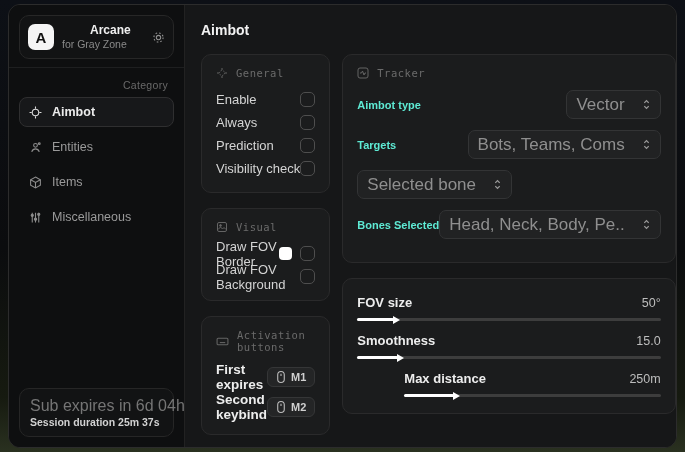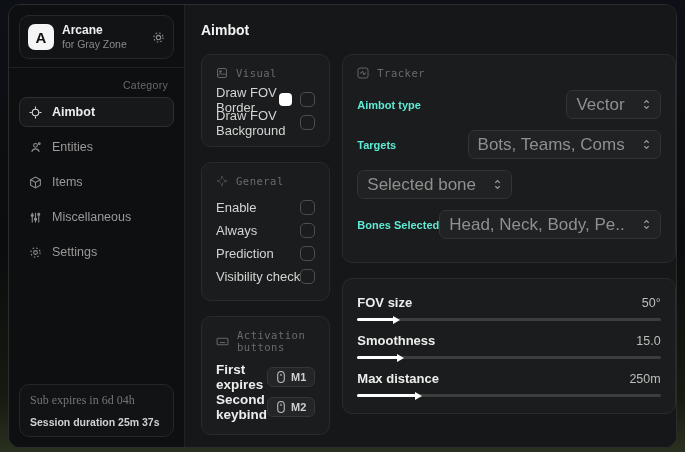--- a/index.html
+++ b/index.html
@@ -18,39 +18,39 @@
   .sb-header {
     margin:10px 10px 8px; border:1px solid #272727; border-radius:10px;
     padding:7px 8px; display:flex; align-items:center; gap:8px; background:#121314;
   }
   .logo {
     width:26px; height:26px; background:#f5f5f5; border-radius:7px;
     display:flex; align-items:center; justify-content:center;
     color:#111; font-weight:bold; font-size:15px;
   }
   .sb-titles { display:flex; flex-direction:column; line-height:1.25; }
-  .sb-title { font-size:12px; font-weight:bold; color:#f0f0f0; }
+  .sb-title { font-size:12px; font-weight:bold; color:#f0f0f0;margin-left:28px; }
   .sb-subtitle { font-size:10.5px; color:#8a8a8a; }
   .sb-gear { margin-left:auto; color:#8f8f8f; display:flex; cursor:pointer; }
   .sb-divider { border-bottom:1px solid #1e1f20; margin:0 0 2px; }
   .sb-category { padding:9px 16px 6px; font-size:10.5px; color:#696969; letter-spacing:.3px;text-align:right; }
   .nav { padding:0 10px; }
   .nav-item {
     display:flex; align-items:center; gap:10px; height:30px; padding:0 9px;
     border-radius:8px; color:#9a9a9a; font-size:12.5px; margin-bottom:5px;
     border:1px solid transparent; cursor:pointer;
   }
   .nav-item .nv-ic { display:flex; color:#8d8d8d; }
   .nav-item.active { background:#17181a; border-color:#2f2f30; color:#ececec; font-weight:600; }
   .nav-item.active .nv-ic { color:#dcdcdc; }
   .sb-footer {
     margin:auto 10px 10px; border:1px solid #262626; border-radius:10px;
     padding:8px 10px; background:#121314;
   }
-  .sb-expires { font-family:Liberation Serif, serif; font-size:12px; color:#757575; margin-bottom:8px; white-space:nowrap; }
+  .sb-expires { font-family:Liberation Sans, sans-serif; font-size:16px; color:#757575; margin-bottom:1px; white-space:nowrap; }
   .sb-session { font-size:10.5px; font-weight:600; color:#d2d2d2; white-space:nowrap; }
   
   .main { flex:1; background:#161718; padding:13px 16px; overflow:hidden; }
   .page-title { font-size:14px; font-weight:bold; color:#f2f2f2; margin:4px 0 16px; }
   .cols { display:flex; gap:12px; align-items:flex-start; }
   .col-left { width:240px; display:flex; flex-direction:column; gap:15px; }
   .col-right { flex:1; display:flex; flex-direction:column; gap:15px; }
   .card {
     background:#1b1c1d; border:1px solid #2a2a2b; border-radius:10px;
     padding:10px 14px 12px;
@@ -79,21 +79,21 @@
   .d-row { display:flex; align-items:center; justify-content:space-between; margin:11px 0; }
   .d-row:last-child { margin-bottom:11px; }
   .d-label { font-size:11px; font-weight:600; color:#5eead4; white-space:nowrap; }
   .dropdown {
     display:inline-flex; align-items:center; gap:17px; background:#212223;
     border:1px solid #333435; border-radius:7px; padding:3.5px 9px;
     color:#8f8f8f; font-size:17px; cursor:pointer; white-space:nowrap;
   }
   .dropdown .dd-ic { display:flex; color:#9a9a9a; }
   .s-block { margin:6px 0 12px; }
-  .s-block:last-child { margin-bottom:4px; }
+  .s-block:last-child { margin-bottom:4px;margin-left:47px; }
   .s-top { display:flex; align-items:center; justify-content:space-between; }
   .s-label { font-size:13px; font-weight:600; color:#ededed; }
   .s-value { font-size:12.5px; color:#bdbdbd; }
   .s-track { position:relative; height:3px; background:#3d3d3d; border-radius:2px; margin-top:8px; cursor:pointer; }
   .s-fill { position:absolute; left:0; top:0; height:3px; background:#fff; border-radius:2px; }
   .s-thumb {
     position:absolute; right:-6px; top:50%; transform:translateY(-50%);
     width:0; height:0; border-left:7px solid #fff;
     border-top:4.5px solid transparent; border-bottom:4.5px solid transparent;
   }
@@ -164,67 +164,34 @@
               <line x1="6" y1="3" x2="6" y2="21"></line>
               <line x1="12" y1="3" x2="12" y2="21"></line>
               <line x1="18" y1="3" x2="18" y2="21"></line>
               <circle cx="6" cy="8" r="2" fill="currentColor"></circle>
               <circle cx="12" cy="15" r="2" fill="currentColor"></circle>
               <circle cx="18" cy="6" r="2" fill="currentColor"></circle>
             </svg>
         </span>
         <span>Miscellaneous</span>
       </div>
-      <div class="nav-item">
-        <span class="nv-ic">
-          <svg width="13" height="13" viewBox="0 0 24 24" fill="none" stroke="currentColor" stroke-width="2">
-              <circle cx="12" cy="12" r="3.5"></circle>
-              <circle cx="12" cy="12" r="8.5" stroke-dasharray="3 3.7"></circle>
-            </svg>
-        </span>
-        <span>Settings</span>
-      </div>
     </div>
 
     <div class="sb-footer">
       <div class="sb-expires">Sub expires in 6d 04h</div>
       <div class="sb-session">Session duration 25m 37s</div>
     </div>
   </div>
 
   <div class="main">
     <div class="page-title">Aimbot</div>
 
     <div class="cols">
 
       <div class="col-left">
-
-        <div class="card">
-          <div class="card-head">
-            <span class="ch-ic">
-              <svg width="12" height="12" viewBox="0 0 24 24" fill="none" stroke="currentColor" stroke-width="2">
-                  <rect x="3" y="3" width="18" height="18" rx="3"></rect>
-                  <circle cx="9" cy="9" r="1.8" fill="currentColor"></circle>
-                  <path d="M4 17l5-5 4 4 3-3 4 4"></path>
-                </svg>
-            </span>
-            <span>Visual</span>
-          </div>
-          <div class="t-row">
-            <span class="t-label">Draw FOV Border</span>
-            <span class="ctrls">
-              <span class="swatch" style="background:#ffffff"></span>
-              <span class="checkbox"></span>
-            </span>
-          </div>
-          <div class="t-row">
-            <span class="t-label">Draw FOV Background</span>
-            <span class="checkbox"></span>
-          </div>
-        </div>
 
         <div class="card">
           <div class="card-head">
             <span class="ch-ic">
               <svg width="12" height="12" viewBox="0 0 24 24" fill="none" stroke="currentColor" stroke-width="2">
                   <circle cx="12" cy="12" r="5" stroke-dasharray="2.5 2.5"></circle>
                   <line x1="12" y1="2" x2="12" y2="6"></line>
                   <line x1="12" y1="18" x2="12" y2="22"></line>
                   <line x1="2" y1="12" x2="6" y2="12"></line>
                   <line x1="18" y1="12" x2="22" y2="12"></line>
@@ -239,20 +206,44 @@
           <div class="t-row">
             <span class="t-label">Always</span>
             <span class="checkbox"></span>
           </div>
           <div class="t-row">
             <span class="t-label">Prediction</span>
             <span class="checkbox"></span>
           </div>
           <div class="t-row">
             <span class="t-label">Visibility check</span>
+            <span class="checkbox"></span>
+          </div>
+        </div>
+
+        <div class="card">
+          <div class="card-head">
+            <span class="ch-ic">
+              <svg width="12" height="12" viewBox="0 0 24 24" fill="none" stroke="currentColor" stroke-width="2">
+                  <rect x="3" y="3" width="18" height="18" rx="3"></rect>
+                  <circle cx="9" cy="9" r="1.8" fill="currentColor"></circle>
+                  <path d="M4 17l5-5 4 4 3-3 4 4"></path>
+                </svg>
+            </span>
+            <span>Visual</span>
+          </div>
+          <div class="t-row">
+            <span class="t-label">Draw FOV Border</span>
+            <span class="ctrls">
+              <span class="swatch" style="background:#ffffff"></span>
+              <span class="checkbox"></span>
+            </span>
+          </div>
+          <div class="t-row">
+            <span class="t-label">Draw FOV Background</span>
             <span class="checkbox"></span>
           </div>
         </div>
 
         <div class="card">
           <div class="card-head">
             <span class="ch-ic">
               <svg width="13" height="13" viewBox="0 0 24 24" fill="none" stroke="currentColor" stroke-width="2">
                   <rect x="2" y="6" width="20" height="12" rx="2"></rect>
                   <line x1="6" y1="10" x2="6" y2="10.01"></line>

